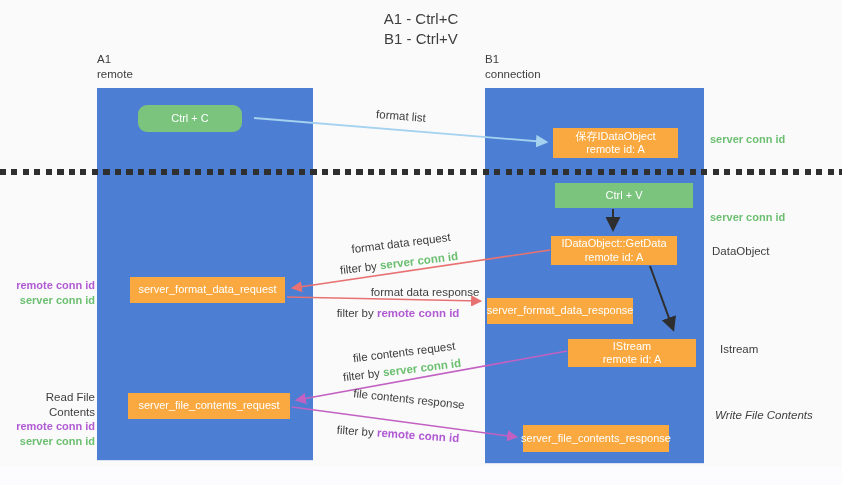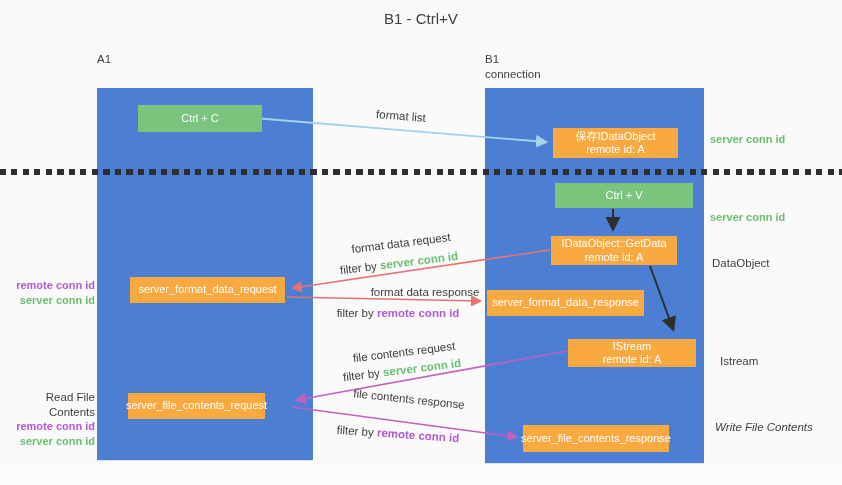--- a/index.html
+++ b/index.html
@@ -25,46 +25,48 @@
   .green{background:var(--node-green);}
   .orange{background:var(--node-orange);}
   .dotted-line{position:absolute;left:0;top:169px;width:842px;height:6px;z-index:2;
     background:repeating-linear-gradient(90deg,#2F2F2F 0 6px,transparent 6px 11.5px);}
   .flow-label{position:absolute;white-space:nowrap;font-size:11.5px;color:var(--text-dark);
               transform:translate(-50%,-50%);z-index:4;}
   .flow-label .grn{color:var(--text-green);font-weight:bold;}
   .flow-label .prp{color:var(--text-purple);font-weight:bold;}
   .side-label{position:absolute;white-space:nowrap;font-size:11px;z-index:4;}
   .side-label.bold-grn{color:var(--text-green);font-weight:bold;}
-  .side-label.dark{color:var(--text-dark);font-size:11.5px;margin-top:12px;}
+  .side-label.dark{color:var(--text-dark);font-size:11.5px;}
   .side-block{position:absolute;text-align:right;font-size:11px;line-height:14.5px;font-weight:bold;z-index:4;}
   .side-block .grn{color:var(--text-green);}
   .side-block .prp{color:var(--text-purple);}
   .side-block .dark{color:var(--text-dark);font-weight:normal;font-size:11.5px;}
   svg.overlay{position:absolute;left:0;top:0;width:842px;height:485px;z-index:2;pointer-events:none;}
   .line-blue{stroke:var(--arrow-blue);stroke-width:1.8;}
   .line-red{stroke:var(--arrow-red);stroke-width:1.6;}
   .line-mag{stroke:var(--arrow-magenta);stroke-width:1.6;}
   .line-blk{stroke:var(--arrow-black);stroke-width:2;}
   #m-blue path{fill:var(--arrow-blue);} #m-red path{fill:var(--arrow-red);}
   #m-mag path{fill:var(--arrow-magenta);} #m-blk path{fill:var(--arrow-black);}
 </style>
 </head>
 <body>
 
 <div class="stage">
 
   <div class="bottom-strip"></div>
 
   <div class="title">
+    <div>A1 - Ctrl+C</div>
     <div>B1 - Ctrl+V</div>
   </div>
 
   <div class="lane-header a1">
     <div>A1</div>
+    <div>remote</div>
   </div>
   <div class="lane-header b1">
     <div>B1</div>
     <div>connection</div>
   </div>
 
   <div class="lane lane-a1"></div>
   <div class="lane lane-b1"></div>
 
   <div class="dotted-line"></div>
@@ -86,21 +88,21 @@
     </defs>
     <line class="line-blue" x1="254" y1="118" x2="546" y2="142" marker-end="url(#m-blue)"></line>
     <line class="line-blk" x1="613" y1="209" x2="613" y2="229" marker-end="url(#m-blk)"></line>
     <line class="line-blk" x1="650" y1="266" x2="673" y2="329" marker-end="url(#m-blk)"></line>
     <line class="line-red" x1="550" y1="250" x2="293" y2="288" marker-end="url(#m-red)"></line>
     <line class="line-red" x1="287" y1="297" x2="480" y2="301" marker-end="url(#m-red)"></line>
     <line class="line-mag" x1="567" y1="351" x2="297" y2="400" marker-end="url(#m-mag)"></line>
     <line class="line-mag" x1="292" y1="407" x2="516" y2="437" marker-end="url(#m-mag)"></line>
   </svg>
 
-  <div class="node green" style="left:138px;top:105px;width:124px;height:27px;">
+  <div class="node green" style="left:138px;top:105px;width:104px;height:27px;border-radius:9px;">
     <div>Ctrl + C</div>
   </div>
 
   <div class="node orange" style="left:553px;top:128px;width:125px;height:30px;">
     <div>保存IDataObject</div>
     <div>remote id: A</div>
   </div>
 
   <div class="node green" style="left:555px;top:183px;width:138px;height:25px;">
     <div>Ctrl + V</div>
@@ -108,30 +110,30 @@
 
   <div class="node orange" style="left:551px;top:236px;width:126px;height:29px;">
     <div>IDataObject::GetData</div>
     <div>remote id: A</div>
   </div>
 
   <div class="node orange" style="left:130px;top:277px;width:155px;height:26px;">
     <div>server_format_data_request</div>
   </div>
 
-  <div class="node orange" style="left:487px;top:290px;width:157px;height:26px;">
+  <div class="node orange" style="left:487px;top:298px;width:146px;height:26px;">
     <div>server_format_data_response</div>
   </div>
 
   <div class="node orange" style="left:568px;top:339px;width:128px;height:28px;">
     <div>IStream</div>
     <div>remote id: A</div>
   </div>
 
-  <div class="node orange" style="left:128px;top:393px;width:137px;height:26px;">
+  <div class="node orange" style="left:128px;top:393px;width:162px;height:26px;">
     <div>server_file_contents_request</div>
   </div>
 
   <div class="node orange" style="left:523px;top:425px;width:146px;height:27px;">
     <div>server_file_contents_response</div>
   </div>
 
   <div class="flow-label" style="left:401px;top:116px;transform:translate(-50%,-50%) rotate(4.5deg);">format list</div>
 
   <div class="flow-label" style="left:401px;top:243px;transform:translate(-50%,-50%) rotate(-7deg);">format data request</div>

